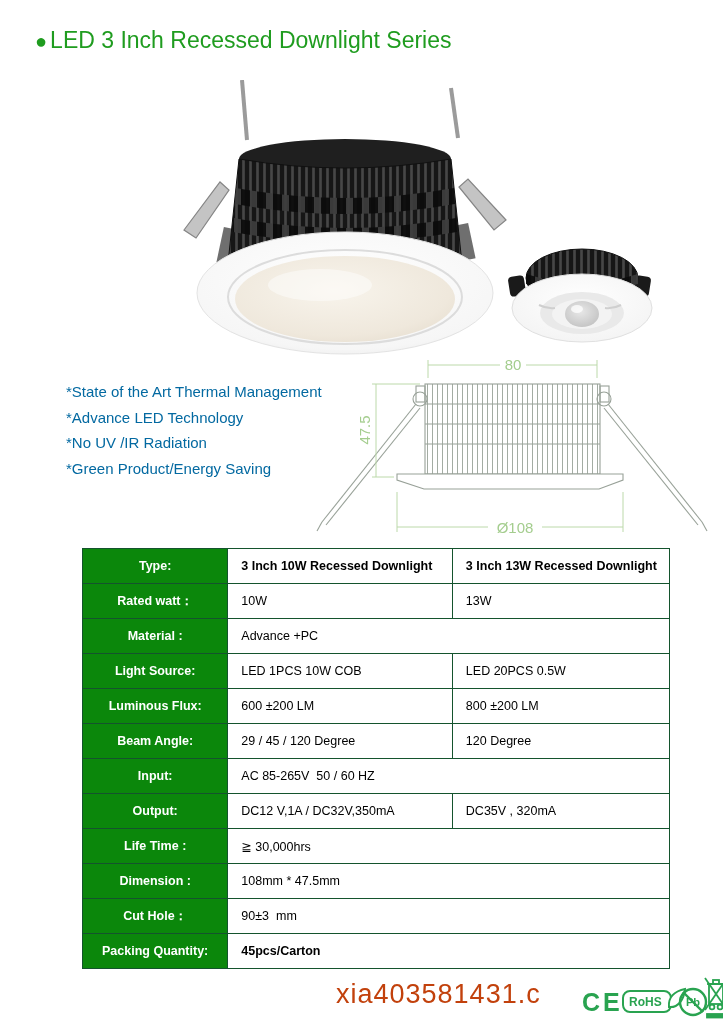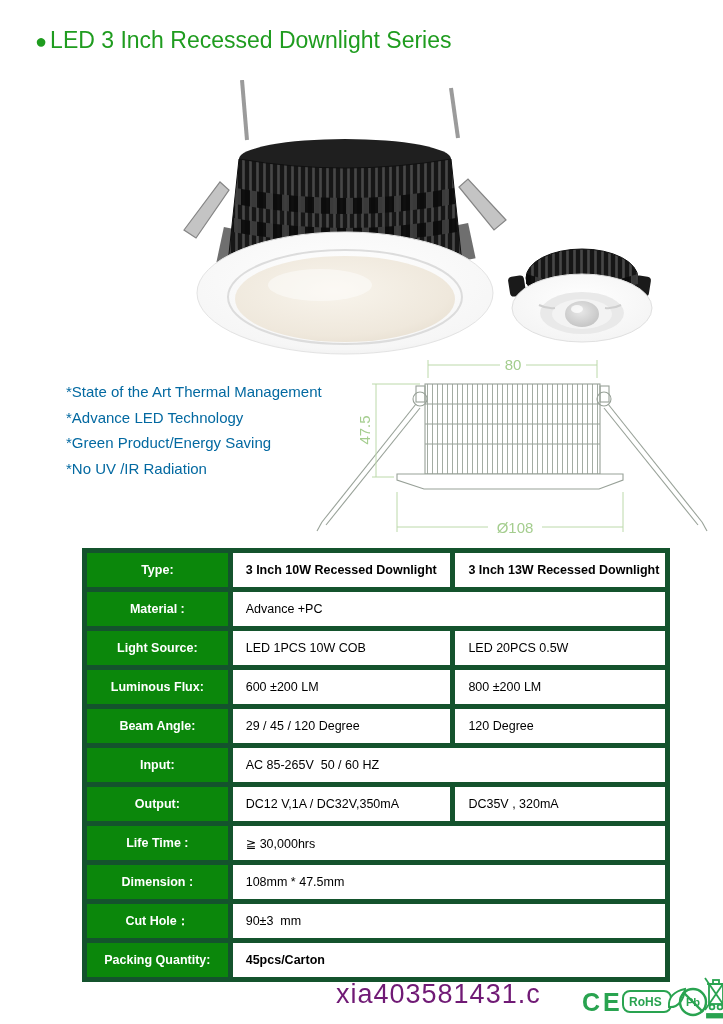--- a/index.html
+++ b/index.html
@@ -16,32 +16,32 @@
   .features li{height:25.5px;line-height:25.5px;white-space:nowrap;}
 
   
   .photo-main{position:absolute;left:170px;top:80px;}
   .photo-small{position:absolute;left:487px;top:234px;}
   .drawing{position:absolute;left:310px;top:346px;}
 
   
   .spec{position:absolute;left:82px;top:548px;width:588px;border-collapse:collapse;
         font-size:12.5px;color:#000;}
-  .spec td{border:5px solid #14532d;height:32px;vertical-align:middle;}
+  .spec td{border:1px solid #14532d;height:32px;vertical-align:middle;}
   .spec td.lbl{background:#0b870b;color:#ffffff;font-weight:bold;text-align:center;width:150px;}
   .spec td.val{padding-left:13px;white-space:pre-wrap;}
   .spec td.c2{width:222px;}
   .spec td.c3{width:216px;}
   .spec td.b{font-weight:bold;}
 
   
   .wm-cn{position:absolute;left:452px;top:944px;font-size:24px;letter-spacing:3px;
          color:#d5d5d5;white-space:nowrap;}
   .wm-mail{position:absolute;left:336px;top:979px;font-size:27px;letter-spacing:1px;
-           color:#701a75;white-space:nowrap;}
+           color:#c2410c;white-space:nowrap;}
   .badges{position:absolute;left:578px;top:972px;}
 </style>
 </head>
 <body>
 
 <div class="page">
 
   <div class="title">
     <span class="dot">●</span><span>LED 3 Inch Recessed Downlight Series</span>
   </div>
@@ -108,22 +108,22 @@
     <ellipse cx="95" cy="80" rx="30" ry="15" fill="#f3f3f3"></ellipse>
     <ellipse cx="95" cy="80" rx="17" ry="13" fill="url(#lensG2)"></ellipse>
     <ellipse cx="90" cy="75" rx="6" ry="4" fill="#ffffff" opacity="0.75"></ellipse>
     <path d="M52,71 q8,4 16,3" stroke="#cfcfcf" stroke-width="2" fill="none"></path>
     <path d="M118,74 q8,1 16,-3" stroke="#cfcfcf" stroke-width="2" fill="none"></path>
   </svg>
 
   <ul class="features">
     <li>*State of the Art Thermal Management</li>
     <li>*Advance LED Technology</li>
+    <li>*No UV /IR Radiation</li>
     <li>*Green Product/Energy Saving</li>
-    <li>*No UV /IR Radiation</li>
   </ul>
 
   <svg class="drawing" width="400" height="200" viewBox="0 0 400 200">
     <defs>
       <pattern id="tfin" width="5" height="90" patternUnits="userSpaceOnUse">
         <rect width="5" height="90" fill="#ffffff"></rect>
         <line x1="2.5" y1="0" x2="2.5" y2="90" stroke="#a3aca3" stroke-width="1"></line>
       </pattern>
     </defs>
     <g stroke="#98a198" stroke-width="1.1" fill="none">
@@ -162,20 +162,25 @@
   </svg>
 
   <table class="spec">
     <tbody>
         <tr>
       <td class="lbl">Type:</td>
       <td class="val c2 b">3 Inch 10W Recessed Downlight</td>
       <td class="val c3 b">3 Inch 13W Recessed Downlight</td>
     </tr>
     <tr>
+      <td class="lbl">Rated watt：</td>
+      <td class="val c2">10W</td>
+      <td class="val c3">13W</td>
+    </tr>
+    <tr>
       <td class="lbl">Material :</td>
       <td class="val" colspan="2">Advance +PC</td>
     </tr>
     <tr>
       <td class="lbl">Light Source:</td>
       <td class="val c2">LED 1PCS 10W COB</td>
       <td class="val c3">LED 20PCS 0.5W</td>
     </tr>
     <tr>
       <td class="lbl">Luminous Flux:</td>

